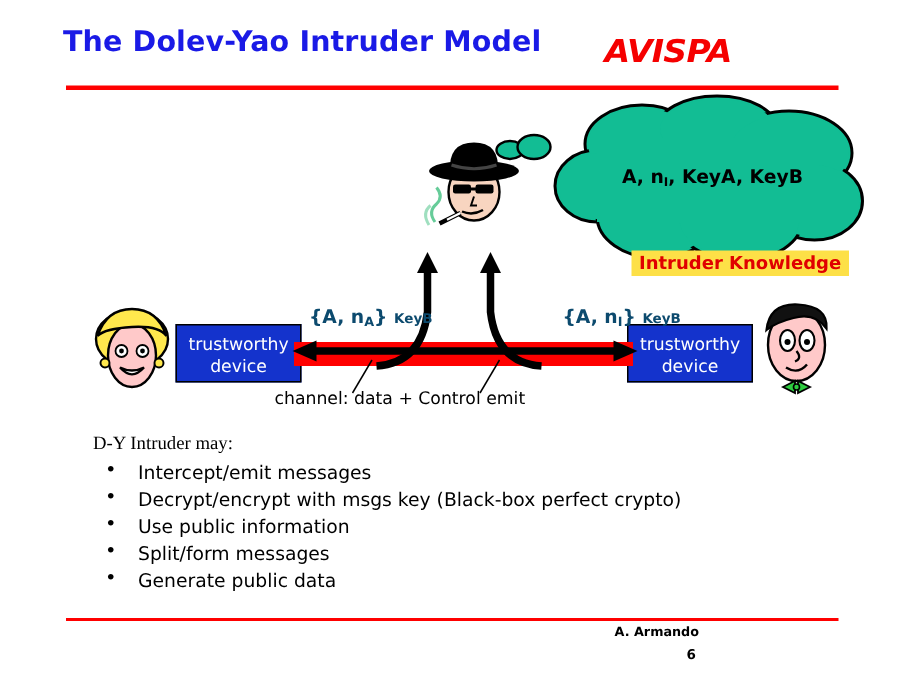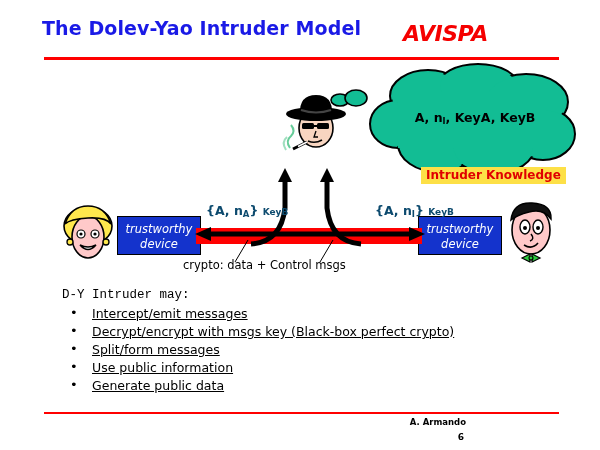--- a/index.html
+++ b/index.html
@@ -65,21 +65,20 @@
     position:absolute;
     background:#1433cc;
     border:1px solid #000;
     color:#ffffff;
     font-family:"DejaVu Sans", sans-serif;
     font-size:11.5px;
     text-align:center;
     line-height:15px;
     padding-top:5px;
     box-sizing:border-box;
-    font-style:italic;
   }
   .device-left  { left:117px; top:216px; width:84px; height:39px; }
   .device-right { left:418px; top:216px; width:84px; height:39px; }
 
   
   .channel-bar {
     position:absolute; left:196px; top:228px;
     width:226px; height:16px; background:#ff0000;
   }
   .channel-svg { position:absolute; left:185px; top:140px; width:250px; height:125px; }
@@ -97,24 +96,24 @@
     white-space:nowrap;
   }
   .msg .key { font-size:9px; font-weight:bold; }
   .msg sub { font-size:8.5px; vertical-align:-2px; }
   .msg-left  { left:206px; top:203px; }
   .msg-right { left:331px; top:203px;margin-left:44px; }
 
   
   .body-block { position:absolute; left:62px; top:288px; width:470px; }
   .body-head {
-    font-family:Liberation Mono, monospace;
+    font-family:Liberation Serif, serif;
     font-size:12.5px; color:#000; margin-bottom:4px;
   }
-  .bullet-list { list-style:none; margin:0; padding:0;text-decoration:underline; }
+  .bullet-list { list-style:none; margin:0; padding:0; }
   .bullet-list li {
     position:relative;
     font-family:"DejaVu Sans", sans-serif;
     font-size:12.5px; color:#000;
     padding-left:30px; margin-bottom:3px;
     white-space:nowrap;
   }
   .bullet-list li::before {
     content:"\2022";
     position:absolute; left:8px; top:-1px;
@@ -264,32 +263,32 @@
       <path d="M100 28 l-7 14 l14 0 z" fill="#000"></path>
 
       <path d="M176 104 q-30 -2 -34 -36 l0 -28" stroke="#000" stroke-width="5" fill="none"></path>
       <path d="M142 28 l-7 14 l14 0 z" fill="#000"></path>
 
       <line x1="63" y1="100" x2="50" y2="122" stroke="#000" stroke-width="1"></line>
       <line x1="148" y1="100" x2="135" y2="122" stroke="#000" stroke-width="1"></line>
     </svg>
   </div>
 
-  <div class="channel-caption">crypto: data + Control msgs</div>
+  <div class="channel-caption">channel: data + Control emit</div>
 
   <div class="msg msg-left"><span>{A, n</span><sub>A</sub><span>}</span> <span class="key">KeyB</span></div>
   <div class="msg msg-right"><span>{A, n</span><sub>I</sub><span>}</span> <span class="key">KeyB</span></div>
 
   <div class="body-block">
     <div class="body-head">D-Y Intruder may:</div>
     <ul class="bullet-list">
       <li>Intercept/emit messages</li>
       <li>Decrypt/encrypt with msgs key (Black-box perfect crypto)</li>
+      <li>Use public information</li>
       <li>Split/form messages</li>
-      <li>Use public information</li>
       <li>Generate public data</li>
     </ul>
   </div>
 
   <div class="footer-rule"></div>
   <div class="footer-right">A. Armando</div>
   <div class="footer-page">6</div>
 
 </div>
 

